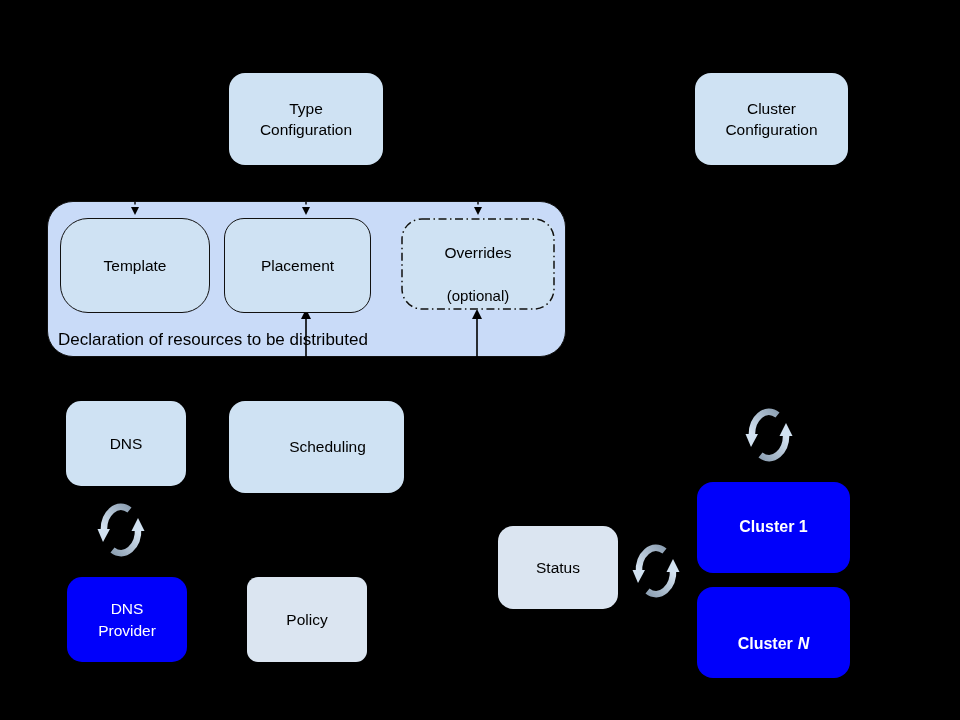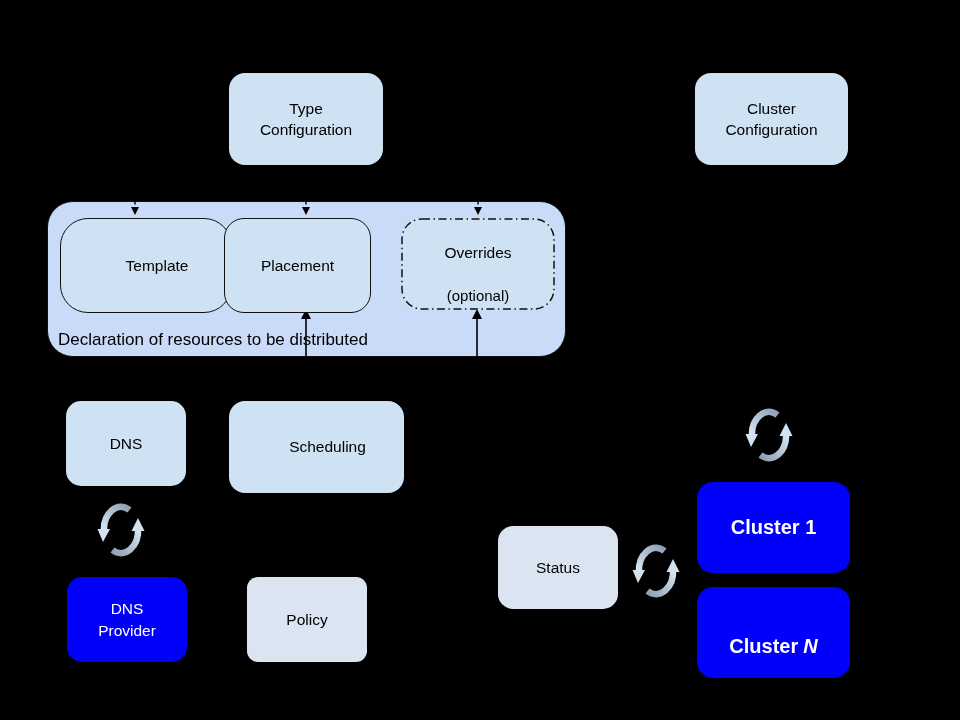--- a/index.html
+++ b/index.html
@@ -21,21 +21,21 @@
   }
   .box{
     position:absolute;display:flex;align-items:center;justify-content:center;
     text-align:center;font-size:15.5px;line-height:1.38;
     background:var(--box-fill);border-radius:16px;
   }
   .box .lbl{white-space:pre-line;}
   .bordered{border:1px solid #111;}
   .pale{background:var(--pale-box-fill);}
   .blue{background:var(--blue-box-fill);color:var(--blue-box-text);}
-  .bold{font-weight:bold;font-size:20px;}
+  .bold{font-weight:bold;font-size:16px;}
   .container-group{
     position:absolute;left:47px;top:201px;width:519px;height:156px;
     background:var(--container-fill);border:1px solid #111;border-radius:26px;
     box-sizing:border-box;z-index:1;
   }
   .caption{
     position:absolute;left:58px;top:330px;font-size:17px;z-index:3;
     color:var(--box-text);
   }
   .overlay{position:absolute;left:0;top:0;z-index:2;pointer-events:none;}
@@ -68,21 +68,21 @@
   <div class="box node" style="left:229px;top:73px;width:154px;height:92px;">
     <span class="lbl">Type
 Configuration</span>
   </div>
 
   <div class="box node" style="left:695px;top:73px;width:153px;height:92px;">
     <span class="lbl">Cluster
 Configuration</span>
   </div>
 
-  <div class="box node bordered" style="left:60px;top:218px;width:148px;height:93px;border-radius:28px;padding-left:22px;">
+  <div class="box node bordered" style="left:60px;top:218px;width:148px;height:93px;border-radius:28px;">
     <span class="lbl">Template</span>
   </div>
 
   <div class="box node bordered" style="left:224px;top:218px;width:145px;height:93px;border-radius:20px;">
     <span class="lbl">Placement</span>
   </div>
 
   <div class="box node" style="left:401px;top:218px;width:154px;height:92px;border-radius:20px;">
     <svg class="dashrect" viewBox="0 0 154 92">
       <rect x="1" y="1" width="152" height="90" rx="20" fill="none" stroke="#111" stroke-width="1.5" stroke-dasharray="8 3.5 1.5 3.5"></rect>

